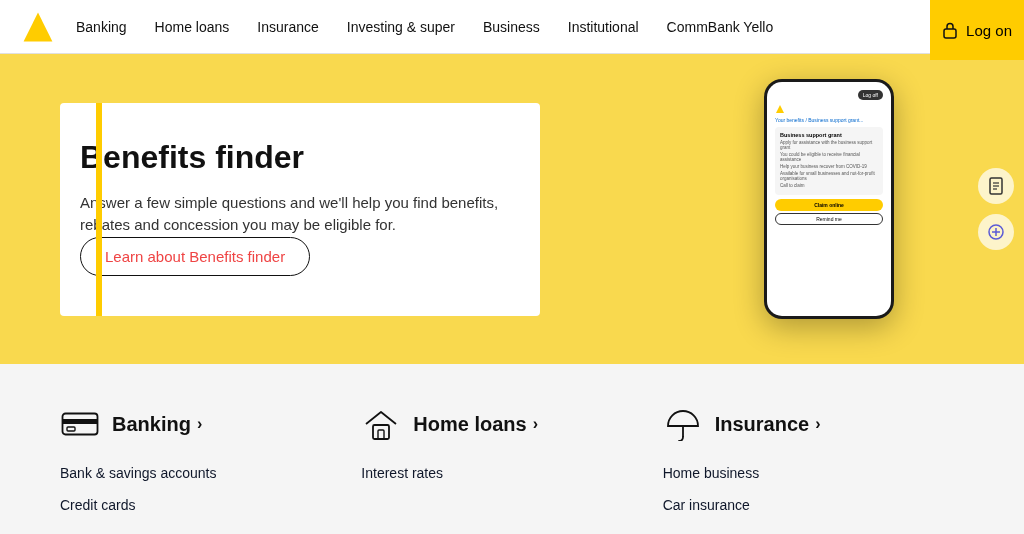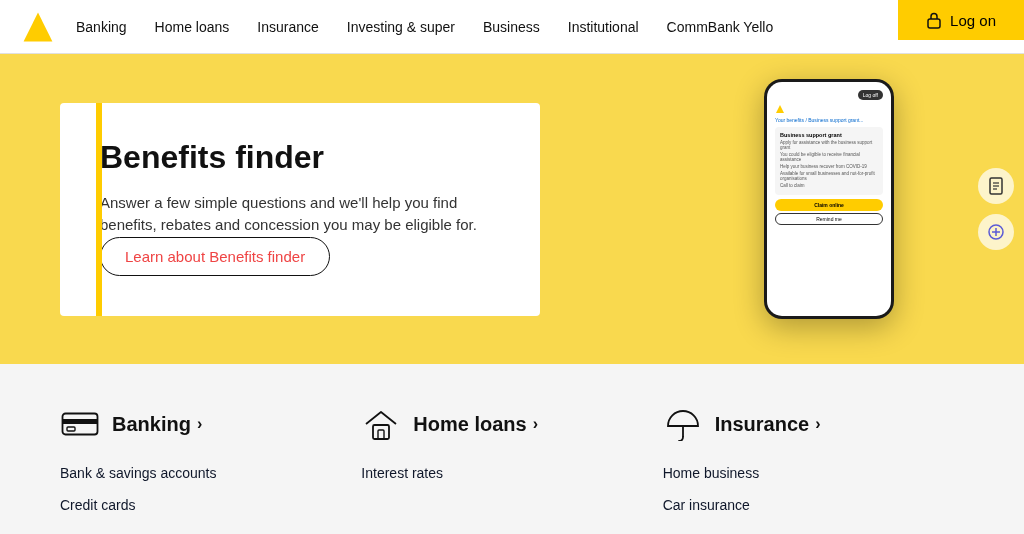--- a/index.html
+++ b/index.html
@@ -18,39 +18,39 @@
     .nav-links { display: flex; align-items: center; gap: 28px; flex: 1; }
     .nav-links a {
       font-size: 14px; color: #111; text-decoration: none; font-weight: 400;
       white-space: nowrap;
     }
     .nav-search {
       width: 40px; height: 40px; display: flex; align-items: center; justify-content: center;
       cursor: pointer; margin-right: 8px;
     }
     .nav-login {
-      background: #ffcc00; border: none; height: 40px; padding: 0 28px;
+      background: #ffcc00; border: none; height: 60px; padding: 0 12px;
       font-size: 15px; font-weight: 500; cursor: pointer; display: flex;
       align-items: center; gap: 8px; white-space: nowrap;
       position: absolute; right: 0; top: 0;
     }
 
     
     .hero {
       background: #f9d94e;
       min-height: 310px;
       position: relative;
       display: flex;
       align-items: center;
       overflow: hidden;
     }
     .hero-card {
       background: #fff;
       border-radius: 4px;
-      padding: 36px 40px 40px 40px;
+      padding: 36px 40px 40px 20px;
       margin: 40px 0 40px 60px;
       max-width: 480px;
       position: relative;
       z-index: 2;
       flex-shrink: 0;
     }
     .hero-accent {
       position: absolute;
       left: 36px; top: 0; bottom: 0;
       width: 6px;

